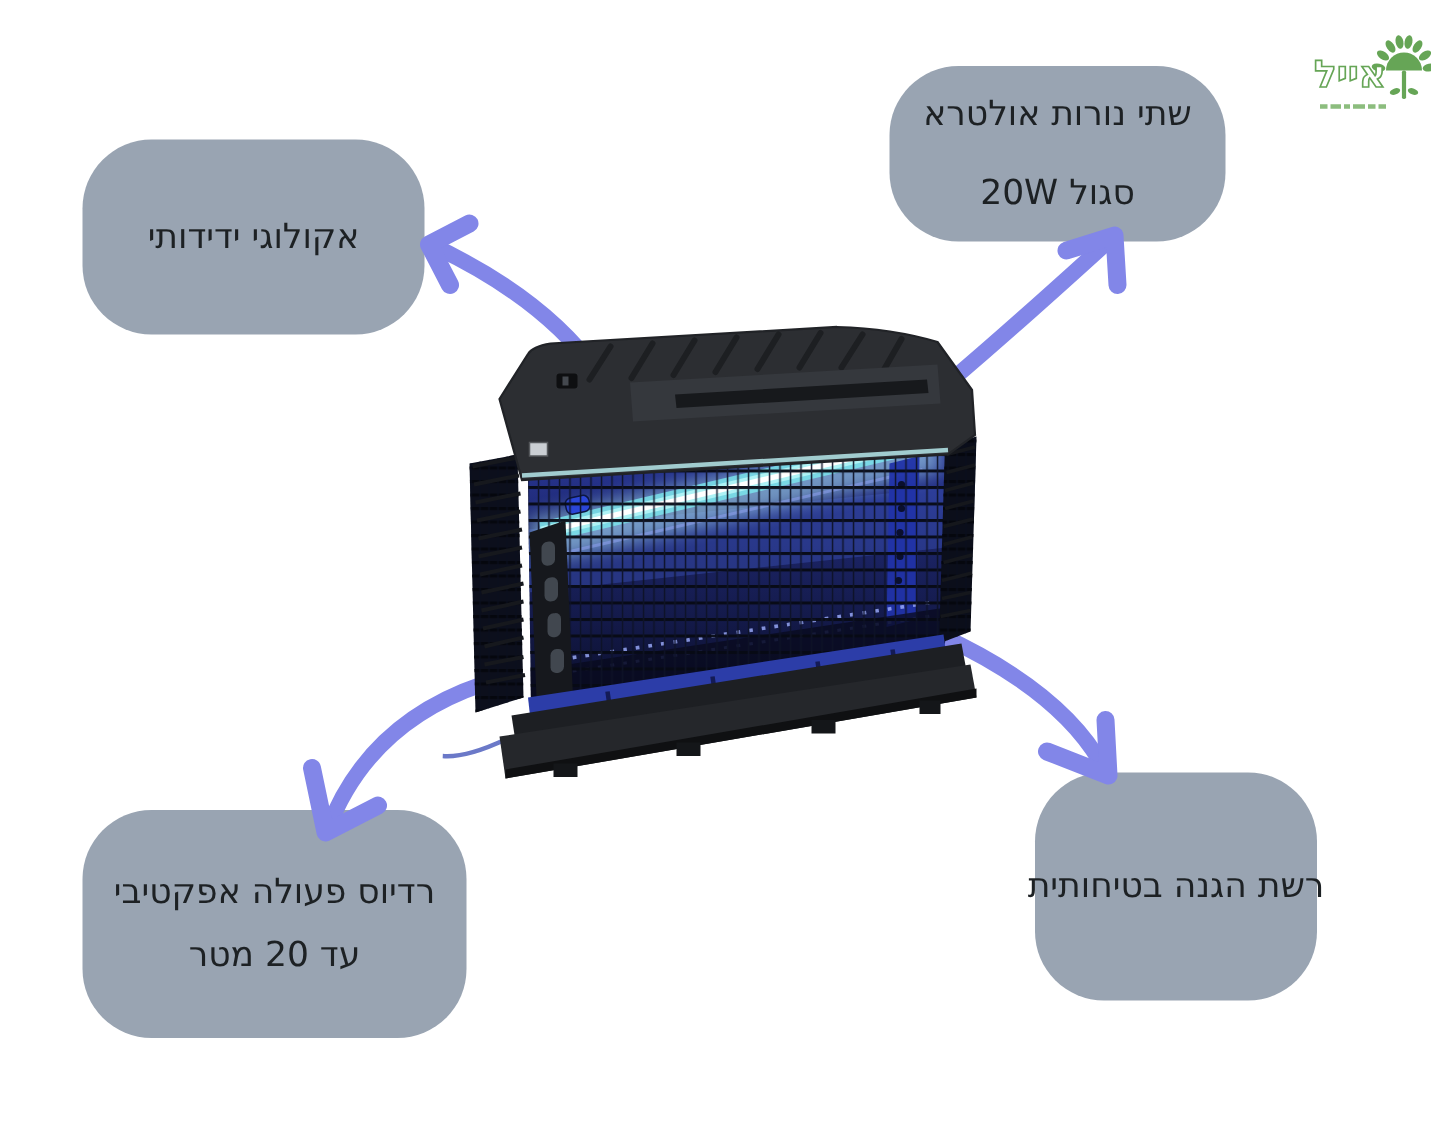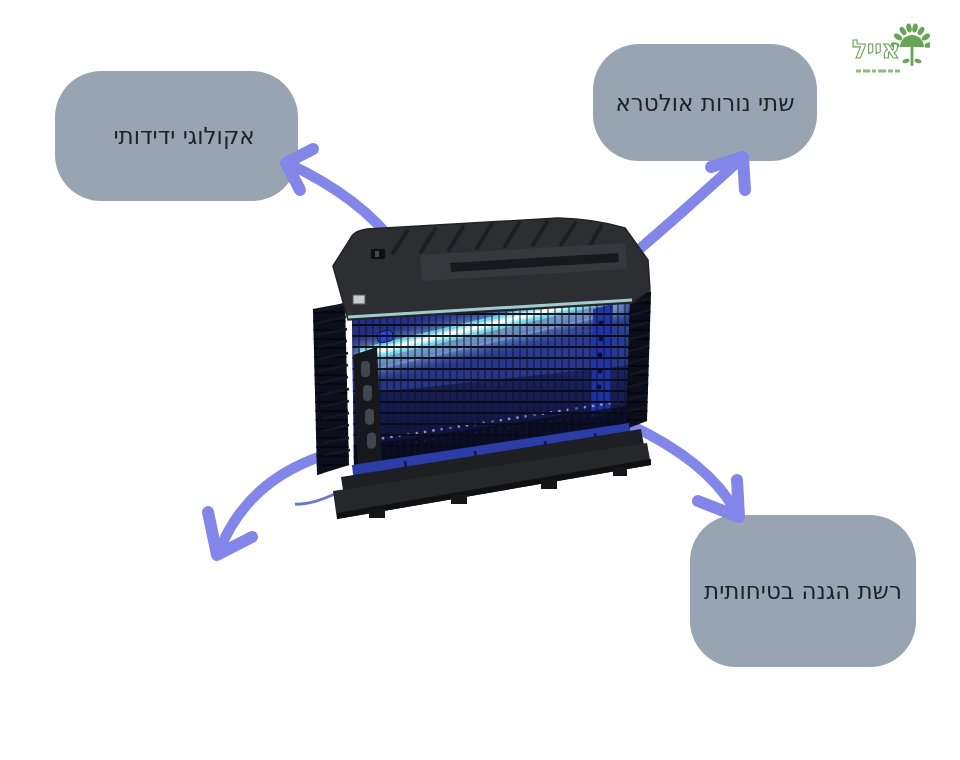--- a/index.html
+++ b/index.html
@@ -10,46 +10,51 @@
   }
   .bubble{
     position:absolute;border-radius:46px;background:var(--bubble,#99a4b2);
     display:flex;flex-direction:column;align-items:center;justify-content:center;
     direction:rtl;text-align:center;
   }
   .bubble span{
     display:block;color:var(--text,#1d2124);
     font-size:23px;line-height:42px;white-space:nowrap;
   }
-  .bubble-tl{left:55px;top:71px;width:228px;height:130px;padding-left:15px;}
+  .bubble-tl{left:55px;top:93px;width:228px;height:130px;}
   .bubble-tr{left:593px;top:44px;width:224px;height:117px;gap:11px;}
   .bubble-bl{left:55px;top:540px;width:256px;height:152px;}
-  .bubble-br{left:690px;top:515px;width:226px;height:152px;}
+  .bubble-br{left:690px;top:515px;width:188px;height:152px;}
   .layer{position:absolute;left:0;top:0;pointer-events:none;}
   .arrow{fill:none;stroke:var(--arrow,#8286e8);stroke-linecap:round;stroke-linejoin:round;}
   .arrow-shaft{stroke-width:10.5px;}
   .arrow-head{stroke-width:12px;}
   .product-svg{position:absolute;left:295px;top:203px;width:366px;height:318px;}
-  .logo{position:absolute;left:852px;top:14px;width:78px;height:62px;}
+  .logo{position:absolute;left:876px;top:14px;width:78px;height:62px;}
   .logo-brand-text{
     font-family:"DejaVu Sans","Liberation Sans",sans-serif;
     font-size:25px;font-weight:bold;
     fill:#ffffff;stroke:var(--logo_green,#66a556);stroke-width:1.1px;
   }
 </style>
 </head>
 <body>
 
 <div class="canvas">
 
   <div class="bubble bubble-tl">
     <span>אקולוגי ידידותי</span>
   </div>
   <div class="bubble bubble-tr">
     <span>שתי נורות אולטרא</span>
+    <span>סגול 20W</span>
+  </div>
+  <div class="bubble bubble-bl">
+    <span>רדיוס פעולה אפקטיבי</span>
+    <span>עד 20 מטר</span>
   </div>
   <div class="bubble bubble-br">
     <span>רשת הגנה בטיחותית</span>
   </div>
 
   <svg class="layer" width="960" height="760" viewBox="0 0 960 760">
     <g>
       <path class="arrow arrow-shaft" d="M398,248 Q362,198 287,163"></path>
       <path class="arrow arrow-head" d="M313,149 L286,163 L300,190"></path>
     </g>

